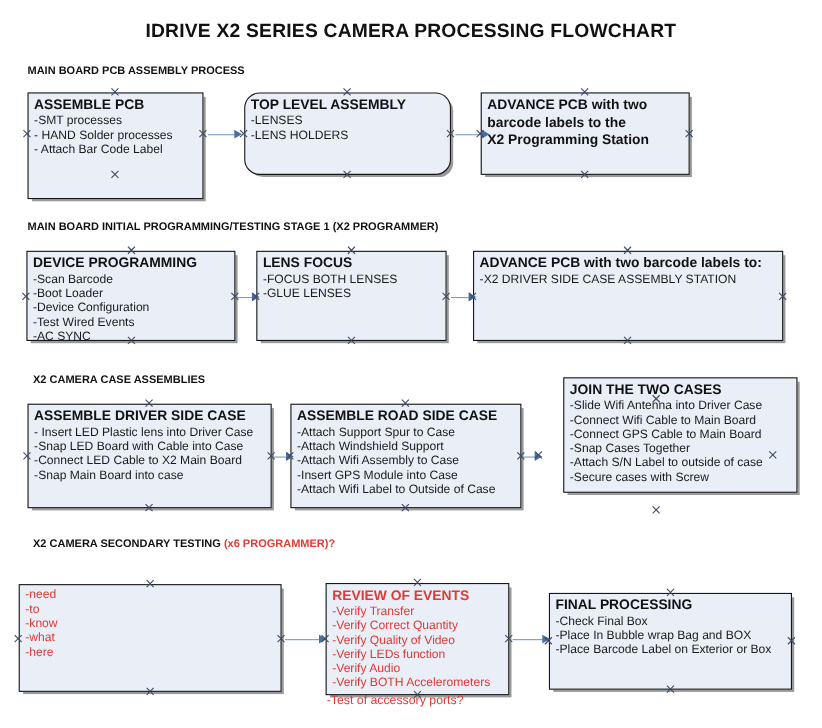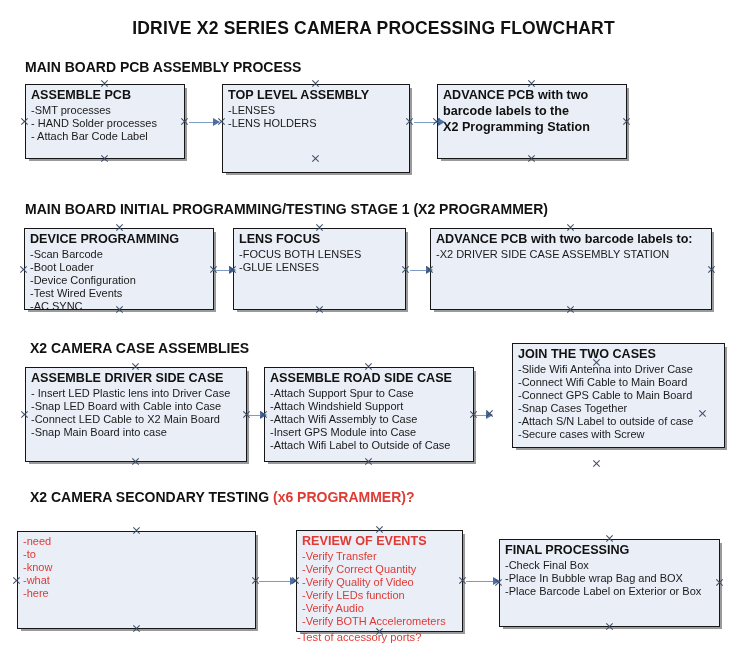--- a/index.html
+++ b/index.html
@@ -16,21 +16,21 @@
 
   
   .doc-title{
     position:absolute;top:18px;left:0;width:747px;
     text-align:center;
     font-size:17.5px;font-weight:bold;letter-spacing:.2px;
     color:#111;
   }
   .section-title{
     position:absolute;
-    font-size:14px;font-weight:bold;color:#111;
+    font-size:10px;font-weight:bold;color:#111;
     white-space:nowrap;
   }
   .section-title .accent{color:#e03a34;}
 
   
   .node{
     position:absolute;
     box-sizing:border-box;
     background:#e9eef7;
     border:1.3px solid #161616;
@@ -90,35 +90,35 @@
 <body>
 
 <div id="canvas">
 
   <div class="doc-title">IDRIVE X2  SERIES CAMERA PROCESSING FLOWCHART</div>
 
   <div class="section-title" style="top:59px;left:25px;">
     <span>MAIN BOARD PCB ASSEMBLY PROCESS</span>
   </div>
 
-  <div class="node" style="left:25px;top:84px;width:160px;height:75px;">
+  <div class="node" style="left:25px;top:84px;width:160px;height:97px;">
     <span class="hd">ASSEMBLE PCB</span>
     <span class="ln">-SMT processes</span>
     <span class="ln">- HAND Solder processes</span>
     <span class="ln">- Attach Bar Code Label</span>
   </div>
   <div class="hx" style="left:20px;top:117px;"></div>
   <div class="hx" style="left:100px;top:79px;"></div>
   <div class="hx" style="left:100px;top:154px;"></div>
   <div class="hx" style="left:180px;top:117px;"></div>
 
   <div class="conn" style="left:189px;top:122px;width:25px;"></div>
   <div class="arrow" style="left:213px;top:117.5px;"></div>
 
-  <div class="node" style="left:222px;top:84px;width:188px;height:89px;">
+  <div class="node" style="left:222px;top:84px;width:188px;height:75px;border-radius:14px;">
     <span class="hd">TOP LEVEL ASSEMBLY</span>
     <span class="ln">-LENSES</span>
     <span class="ln">-LENS HOLDERS</span>
   </div>
   <div class="hx" style="left:217px;top:117px;"></div>
   <div class="hx" style="left:311px;top:79px;"></div>
   <div class="hx" style="left:311px;top:154px;"></div>
   <div class="hx" style="left:405px;top:117px;"></div>
 
   <div class="conn" style="left:414px;top:122px;width:25px;"></div>

